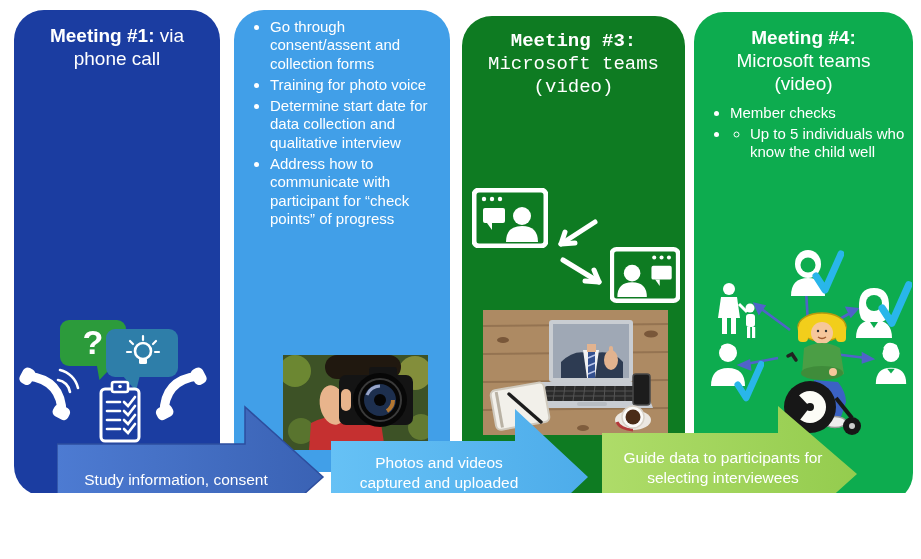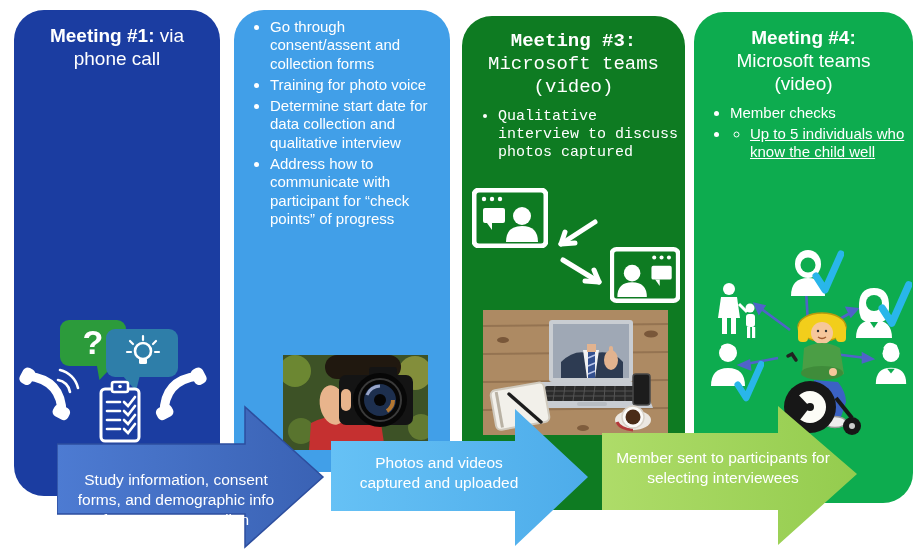--- a/index.html
+++ b/index.html
@@ -1,29 +1,29 @@
 <!DOCTYPE html>
 <html><head>
 <meta charset="utf-8">
 <style>
   html,body{margin:0;padding:0;background:#fff;}
-  .canvas{position:relative;width:921px;height:559px;background:#fff;overflow:hidden;
+  .canvas{position:relative;width:921px;height:493px;background:#fff;overflow:hidden;
           font-family:"Liberation Sans","DejaVu Sans",sans-serif;}
   .panel{position:absolute;color:#fff;}
   .panel .rounded{position:absolute;inset:0;border-radius:30px;}
   .p1-bg{background:#1b3da1;}
   .p2-bg{background:#419fe8;}
   .p3-bg{background:#0e7b22;}
   .p4-bg{background:#0dac4f;border-bottom-right-radius:58px;}
   .title{position:relative;margin:14px auto 0;width:172px;text-align:center;
          font-size:19px;line-height:1.22;font-weight:400;}
   .title b{font-weight:700;}
   .bullets{position:relative;margin:8px 4px 0 6px;padding-left:30px;font-size:15px;line-height:1.22;}
   .bullets li{margin-bottom:3px;}
-  .bullets .sub{padding-left:20px;margin-top:3px;font-size:15px;text-decoration:underline;}
+  .bullets .sub{padding-left:20px;margin-top:3px;font-size:15px;}
   .arrow-svg{position:absolute;}
   .arrow-label{position:absolute;color:#fff;text-align:center;font-size:15.5px;line-height:1.28;}
   .abs{position:absolute;}
   
   .bubble{position:absolute;border-radius:9px;}
   .bubble-green{left:46px;top:310px;width:66px;height:46px;background:#2c9b3b;}
   .bubble-green::after{content:"";position:absolute;left:34px;top:44px;border-left:8px solid transparent;
       border-right:10px solid transparent;border-top:16px solid #2c9b3b;transform:skewX(-18deg);}
   .bubble-teal{left:92px;top:319px;width:72px;height:48px;background:#2e7ea9;}
   .bubble-teal::after{content:"";position:absolute;left:18px;top:46px;border-left:10px solid transparent;
@@ -117,23 +117,20 @@
       <path d="M84 40 A15 15 0 0 1 97 31" fill="none" stroke="#cfd8ff" stroke-width="3" opacity="0.7"></path>
       <path d="M104 56 A13 13 0 0 0 110 45" fill="none" stroke="#d98a2b" stroke-width="4" opacity="0.8"></path>
       <circle cx="97" cy="45" r="6" fill="#050505"></circle>
       <rect x="58" y="34" width="10" height="22" rx="5" fill="#e8b48c"></rect>
     </svg>
   </section>
 
   <section class="panel" style="left:462px;top:16px;width:223px;height:494px;font-family:Liberation Mono, monospace;">
     <div class="rounded p3-bg"></div>
     <h2 class="title"><b>Meeting #3:</b><span> Microsoft teams (video)</span></h2>
-    <ul class="bullets">
-      <li>Qualitative interview to discuss photos captured</li>
-    </ul>
 
     <svg class="abs" style="left:10px;top:172px;" width="76" height="60" viewBox="0 0 76 60">
       <rect x="2" y="2" width="72" height="56" rx="5" fill="none" stroke="#fff" stroke-width="5"></rect>
       <circle cx="12" cy="11" r="2.2" fill="#fff"></circle>
         <circle cx="20" cy="11" r="2.2" fill="#fff"></circle>
         <circle cx="28" cy="11" r="2.2" fill="#fff"></circle>
       <rect x="11" y="20" width="22" height="15" rx="2" fill="#fff"></rect>
       <path d="M15 35 l5 7 l0 -7 z" fill="#fff"></path>
       <circle cx="50" cy="28" r="9" fill="#fff"></circle>
       <path d="M34 54 Q34 38 50 38 Q66 38 66 54 Z" fill="#fff"></path>
@@ -336,15 +333,15 @@
 
   <svg class="arrow-svg" style="left:602px;top:404px;" width="258" height="145" viewBox="0 0 258 145">
     <defs>
         <linearGradient id="g3" x1="0" y1="0" x2="1" y2="0">
       <stop offset="0" stop-color="#aedc69"></stop>
           <stop offset="1" stop-color="#94cc4e"></stop>
         </linearGradient>
       </defs>
     <polygon points="0,29 176,29 176,2 255,70 176,141 176,106 0,106" fill="url(#g3)"></polygon>
   </svg>
-  <div class="arrow-label" style="left:608px;top:448px;width:230px;">Member sent to participants for selecting interviewees</div>
+  <div class="arrow-label" style="left:608px;top:448px;width:230px;">Guide data to participants for selecting interviewees</div>
 
 </div>
 
 </body></html>

